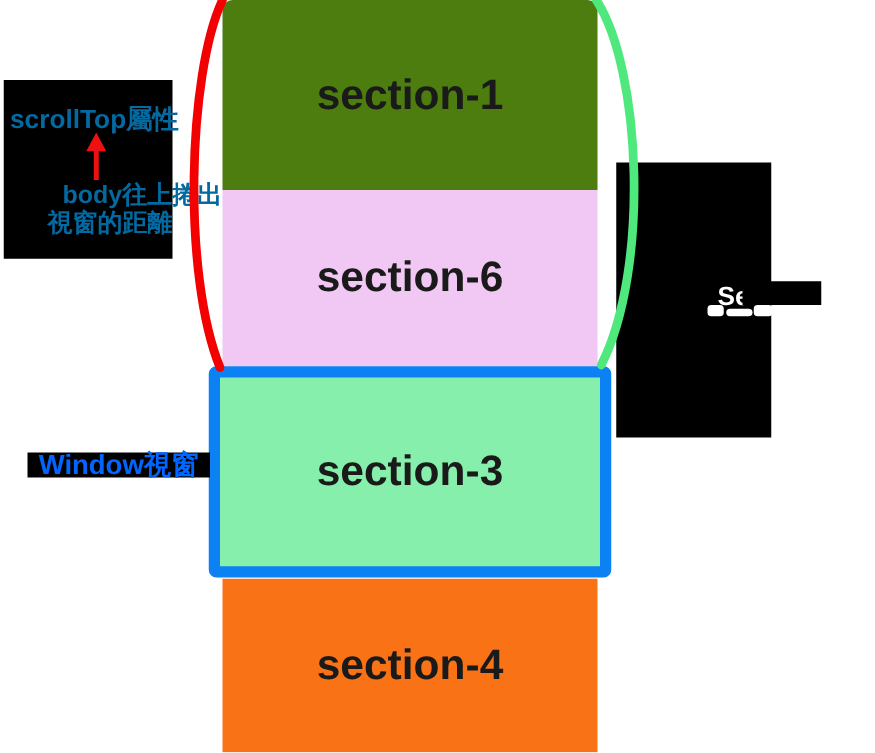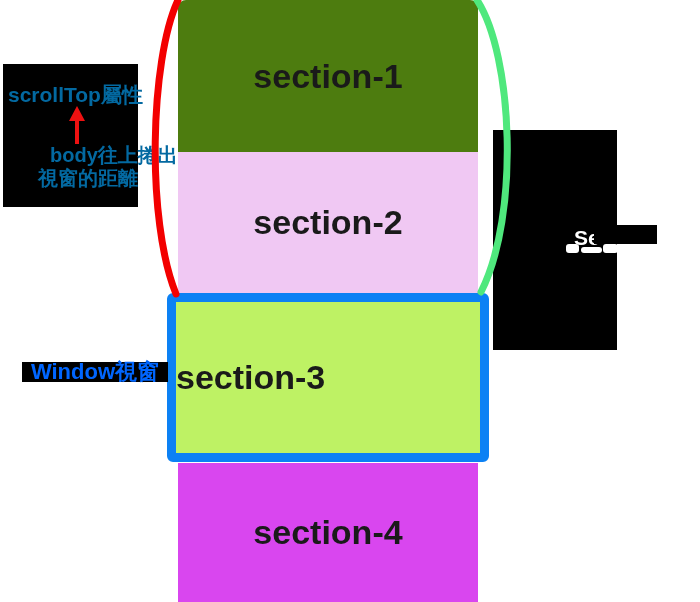--- a/index.html
+++ b/index.html
@@ -8,26 +8,26 @@
     overflow:hidden;font-family:"Liberation Sans",sans-serif;
   }
   
   .section{
     position:absolute;left:178px;width:300px;
     display:flex;align-items:center;justify-content:center;
     font-size:34px;font-weight:bold;color:#1a1a1a;
   }
   .section-1{top:0;height:152px;background:#4d7c0f;border-radius:8px 8px 0 0;}
   .section-2{top:152px;height:141px;background:#f0c8f3;}
-  .section-4{top:463px;height:139px;background:#d946ef;}
+  .section-4{top:463px;height:139px;background:#f97316;}
   
   .viewport-box{
     position:absolute;left:167px;top:293px;width:304px;height:151px;
-    background:#bef264;border:9px solid #0c81f4;border-radius:6px;
-    display:flex;align-items:center;justify-content:flex-start;
+    background:#86efac;border:9px solid #0c81f4;border-radius:6px;
+    display:flex;align-items:center;justify-content:center;
     font-size:34px;font-weight:bold;color:#1a1a1a;
   }
   
   .scrolltop-box{
     position:absolute;left:3px;top:64px;width:135px;height:143px;background:#000;
     color:#0369a1;font-weight:bold;
   }
   .scrolltop-line1{position:absolute;left:5px;top:17px;font-size:21px;white-space:nowrap;}
   .scrolltop-line2{position:absolute;left:3px;top:78px;font-size:20px;white-space:nowrap;margin-left:44px;}
   .scrolltop-line3{position:absolute;left:0;top:101px;width:100%;text-align:right;font-size:20px;white-space:nowrap;}
@@ -54,21 +54,21 @@
 </style>
 </head>
 <body>
 
 <div class="canvas">
 
   <div class="section section-1">
     <span>section-1</span>
   </div>
   <div class="section section-2">
-    <span>section-2</span>
+    <span>section-6</span>
   </div>
   <div class="section section-4">
     <span>section-4</span>
   </div>
 
   <div class="right-panel"></div>
   <div class="right-panel-text">Se</div>
   <div class="redaction-bar"></div>
   <div class="smudge smudge-1"></div>
   <div class="smudge smudge-2"></div>

